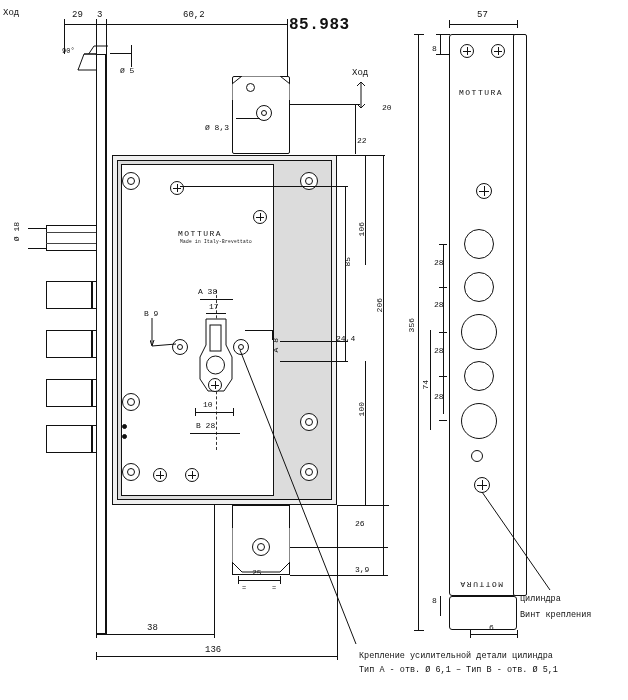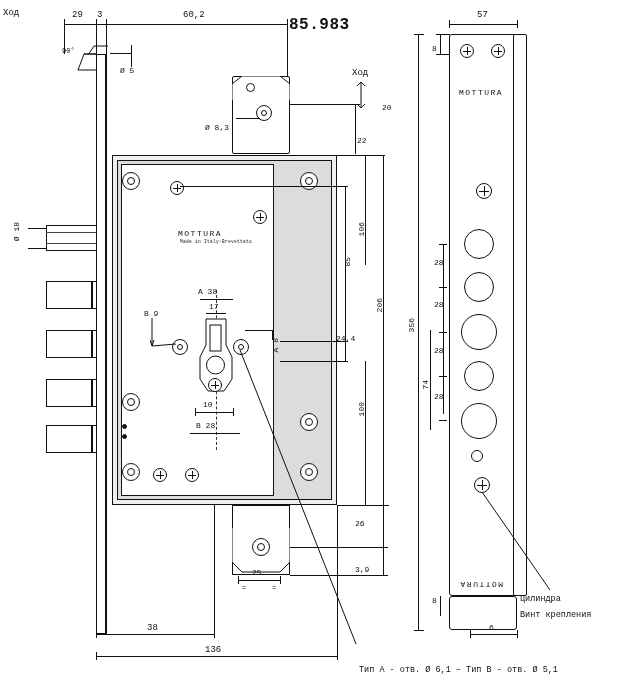--- a/index.html
+++ b/index.html
@@ -311,15 +311,16 @@
       </svg>
   </div>
   <div class="abs caption" style="left:520px;top:582px;margin-top:28px;">Винт крепления</div>
   <div class="abs caption" style="left:520px;top:594px;">цилиндра</div>
 
   <div class="abs" style="left:238px;top:348px;width:124px;height:300px;">
     <svg width="124" height="300" viewBox="0 0 124 300">
         <path d="M2 2 L118 296" stroke="#111" fill="none" stroke-width="1"></path>
       </svg>
   </div>
+  <div class="abs caption" style="left:359px;top:651px;">Крепление усилительной детали цилиндра</div>
   <div class="abs caption" style="left:359px;top:665px;">Тип А - отв. Ø 6,1 – Тип В - отв. Ø 5,1</div>
 
 </div>
 
 </body></html>

